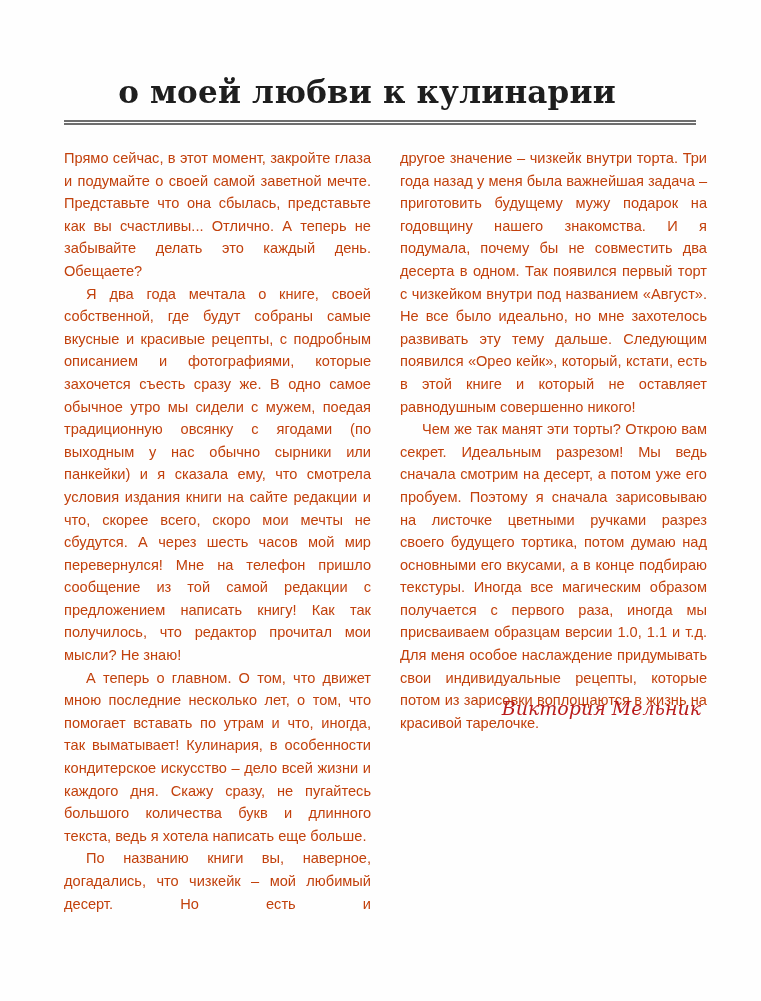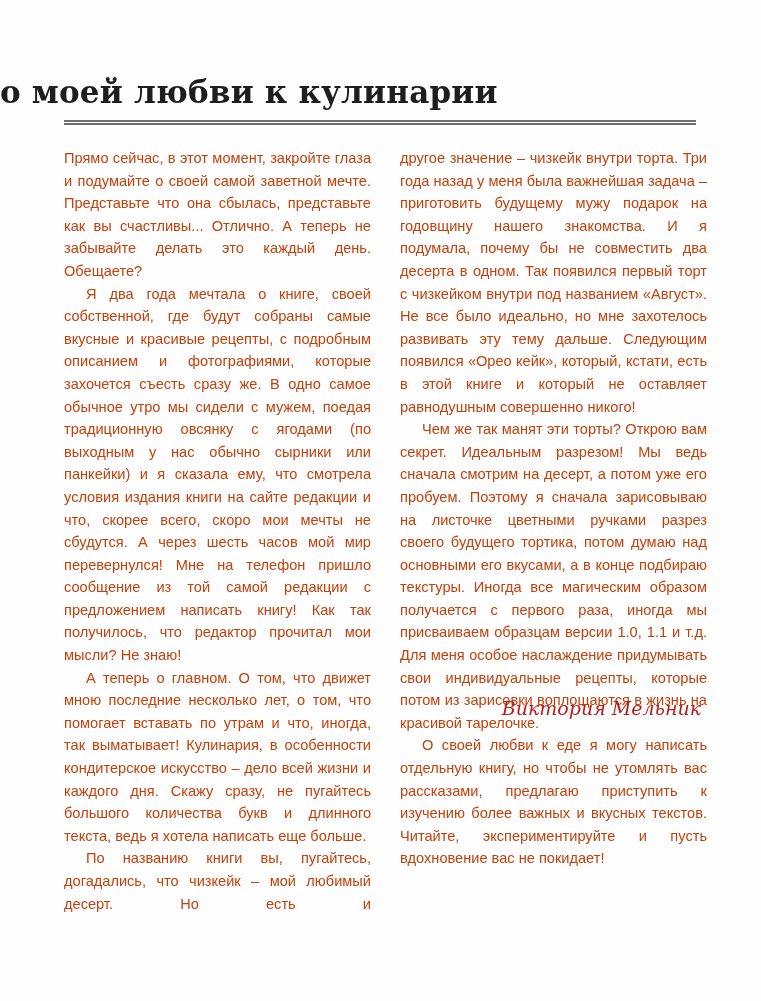--- a/index.html
+++ b/index.html
@@ -12,20 +12,21 @@
       height: 1001px;
       position: relative;
       overflow: hidden;
       background: #fefefe;
     }
     .page-title {
       position: absolute;
       left: 0;
       width: 734px;
       top: 72px;
+      text-align: center;
       font-family: "DejaVu Serif", serif;
       font-weight: bold;
       font-size: 31px;
       letter-spacing: 0.2px;
       color: #1e1e1e;
       margin: 0;
       line-height: 40px;
     }
     .title-rule {
       position: absolute;
@@ -79,22 +80,21 @@
 </head>
 <body>
 
 <h1 class="page-title">о моей любви к кулинарии</h1>
 <div class="title-rule"></div>
 
 <div class="column col-left">
   <p class="no-indent">Прямо сейчас, в этот момент, закройте глаза и подумайте о своей самой заветной мечте. Представьте что она сбылась, представьте как вы счастливы... Отлично. А теперь не забывайте делать это каждый день. Обещаете?</p>
   <p>Я два года мечтала о книге, своей собствен­ной, где будут собраны самые вкусные и красивые рецепты, с подробным описанием и фотографи­ями, которые захочется съесть сразу же. В одно самое обычное утро мы сидели с мужем, поедая традиционную овсянку с ягодами (по выходным у нас обычно сырники или панкейки) и я сказала ему, что смотрела условия издания книги на сайте редакции и что, скорее всего, скоро мои мечты не сбудутся. А через шесть часов мой мир пере­вернулся! Мне на телефон пришло сообщение из той самой редакции с предложением написать книгу! Как так получилось, что редактор прочитал мои мысли? Не знаю!</p>
   <p>А теперь о главном. О том, что движет мною последние несколько лет, о том, что помогает вставать по утрам и что, иногда, так выматывает! Кулинария, в особенности кондитерское искус­ство – дело всей жизни и каждого дня. Скажу сразу, не пугайтесь большого количества букв и длинного текста, ведь я хотела написать еще больше.</p>
-  <p class="last-line-just">По названию книги вы, пугайтесь, догадались, что чизкейк – мой любимый десерт. Но есть и</p>
+  <p class="last-line-just">По названию книги вы, наверное, догадались, что чизкейк – мой любимый десерт. Но есть и</p>
 </div>
 
 <div class="column col-right">
   <p class="no-indent">другое значение – чизкейк внутри торта. Три года назад у меня была важнейшая задача – приго­товить будущему мужу подарок на годовщину нашего знакомства. И я подумала, почему бы не совместить два десерта в одном. Так появился первый торт с чизкейком внутри под названием «Август». Не все было идеально, но мне захоте­лось развивать эту тему дальше. Следующим появился «Орео кейк», который, кстати, есть в этой книге и который не оставляет равнодушным совершенно никого!</p>
   <p>Чем же так манят эти торты? Открою вам се­крет. Идеальным разрезом! Мы ведь сначала смотрим на десерт, а потом уже его пробуем. Поэтому я сначала зарисовываю на листочке цветными ручками разрез своего будущего тор­тика, потом думаю над основными его вкусами, а в конце подбираю текстуры. Иногда все магиче­ским образом получается с первого раза, иногда мы присваиваем образцам версии 1.0, 1.1 и т.д. Для меня особое наслаждение придумывать свои индивидуальные рецепты, которые потом из зарисовки воплощаются в жизнь на красивой тарелочке.</p>
-  <p>О своей любви к еде я могу написать отдель­ную книгу, но чтобы не утомлять вас рассказами, предлагаю приступить к изучению более важных и вкусных текстов. Читайте, экспериментируйте и пусть вдохновение вас не покидает!</p>
 </div>
 
 <div class="signature">Виктория Мельник</div>
 
 </body></html>

